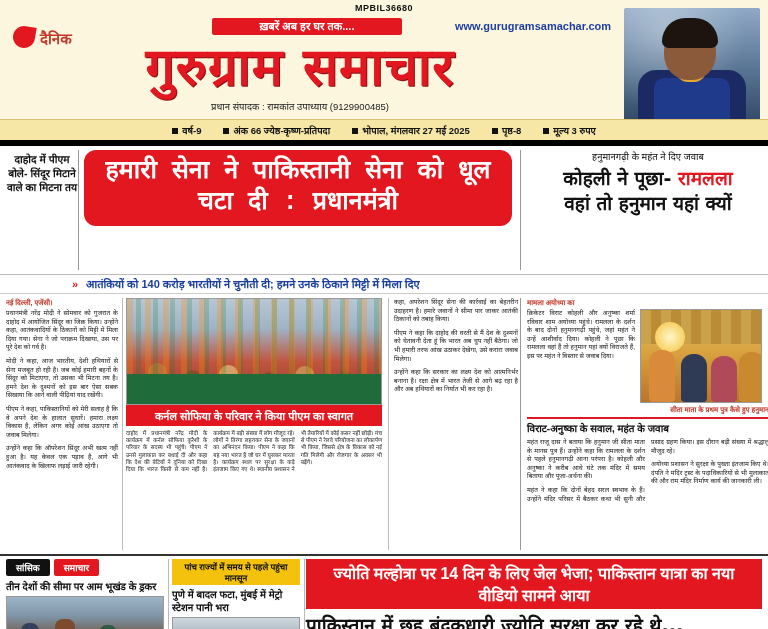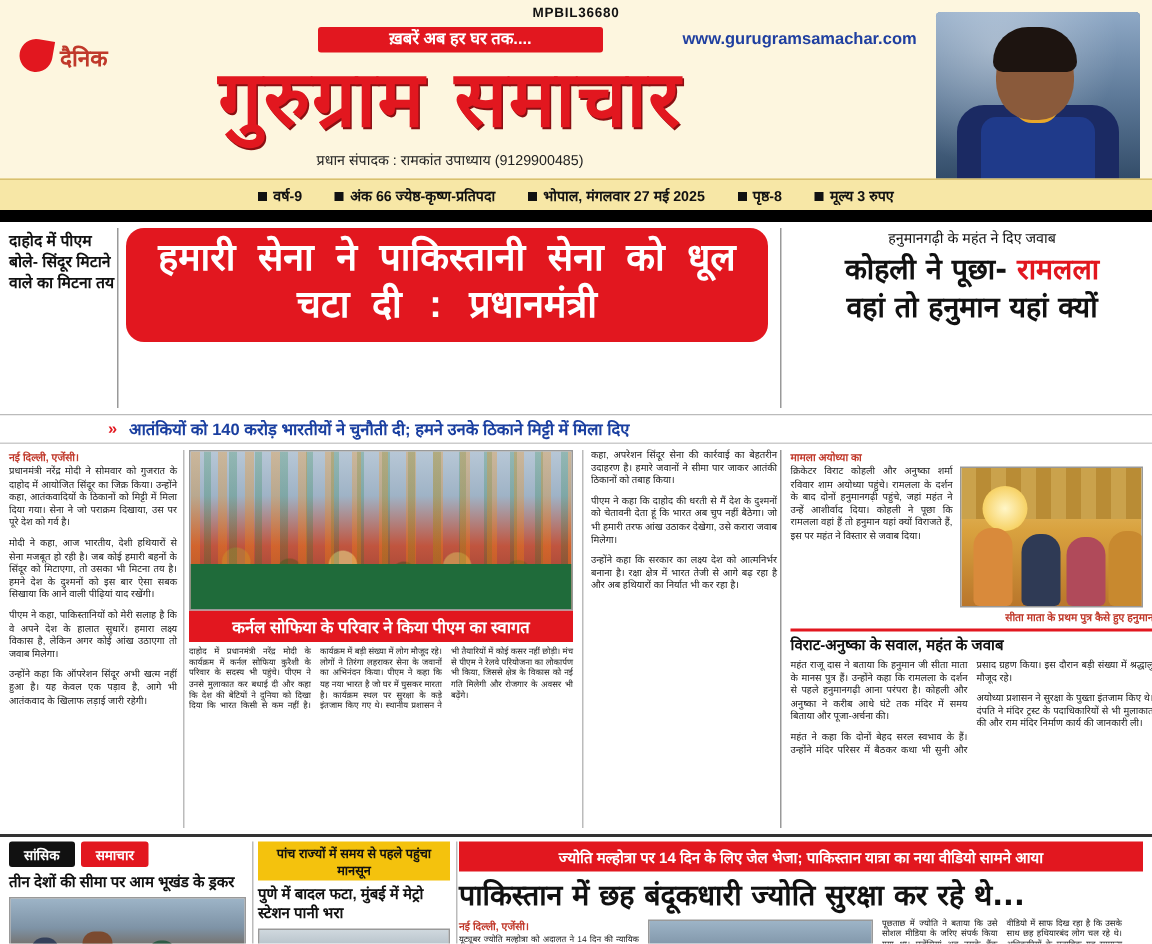--- a/index.html
+++ b/index.html
@@ -5,21 +5,21 @@
   html,body{margin:0;padding:0;}
   body{
     width:768px;height:629px;overflow:hidden;
     background:#ffffff;
     font-family:"Liberation Sans", sans-serif;
     color:#111;
   }
   .page{position:relative;width:768px;height:629px;background:#fff;}
 
   
-  .masthead{position:relative;height:140px;background:#fdf6df;border-bottom:8px solid #000000;}
+  .masthead{position:relative;height:140px;background:#fdf6df;border-bottom:6px solid #000000;}
   .mpbil{position:absolute;top:3px;left:0;width:768px;text-align:center;font-size:9px;font-weight:bold;color:#111;letter-spacing:.5px;}
   .tagline{position:absolute;top:18px;left:212px;width:190px;height:17px;background:#e2171f;color:#fff;
     font-size:11px;font-weight:bold;text-align:center;line-height:17px;border-radius:2px;}
   .website{position:absolute;top:20px;left:455px;font-size:11px;color:#1f3fa0;font-weight:bold;}
   .dainik{position:absolute;top:28px;left:40px;font-size:15px;font-weight:bold;color:#c0392b;}
   .logo-leaf{position:absolute;top:26px;left:13px;width:22px;height:22px;background:#e2171f;
      border-radius:50% 0 50% 50%;transform:rotate(10deg);}
   .title{position:absolute;top:38px;left:10px;width:580px;text-align:center;
      font-family:"DejaVu Sans", sans-serif;font-weight:bold;font-size:52px;color:#e2171f;
      letter-spacing:1px;line-height:58px;text-shadow:1px 1px 0 #8a0f12;}
@@ -35,21 +35,21 @@
   .mp-jersey{position:absolute;left:30px;top:70px;width:76px;height:50px;background:#1f3a8a;border-radius:10px 10px 0 0;}
   .mp-collar{position:absolute;left:52px;top:62px;width:30px;height:12px;background:#e8a72a;border-radius:0 0 14px 14px;}
 
   .infobar{position:absolute;bottom:0;left:0;width:768px;height:20px;background:#f7e7a6;border-top:1px solid #d8c070;
      display:flex;align-items:center;justify-content:center;gap:22px;font-size:9.5px;color:#111;font-weight:bold;}
   .infobar .sq{display:inline-block;width:6px;height:6px;background:#111;margin-right:4px;}
 
   
   .topband{position:relative;height:128px;border-bottom:1px solid #bbb;}
   .col-left{position:absolute;left:6px;top:4px;width:72px;height:120px;border-right:1px solid #999;}
-  .col-left .hd{font-size:10.5px;font-weight:bold;line-height:14px;text-align:left;color:#111;padding-top:2px;}
+  .col-left .hd{font-size:10.5px;font-weight:bold;line-height:14px;text-align:center;color:#111;padding-top:2px;}
   .col-mid{position:absolute;left:84px;top:4px;width:428px;height:120px;}
   .mainhead{background:#e2171f;color:#fff;font-family:Liberation Mono, monospace;font-weight:bold;
      font-size:25px;line-height:31px;text-align:center;padding:6px 4px 8px;border-radius:12px;}
   .col-right{position:absolute;left:520px;top:4px;width:242px;height:120px;border-left:1px solid #999;padding-left:6px;}
   .cr-kicker{font-size:9.5px;text-align:center;color:#111;margin-bottom:3px;}
   .cr-head{font-family:"DejaVu Sans",sans-serif;font-weight:bold;font-size:19px;line-height:25px;color:#111;text-align:center;}
   .cr-head .red{color:#e2171f;}
 
   
   .subbar{position:relative;height:18px;background:#fff;border-bottom:1px solid #ccc;}
@@ -97,21 +97,21 @@
   
   .bottom{position:relative;height:163px;border-top:2px solid #333;}
   .bcol1{position:absolute;left:6px;top:3px;width:158px;height:156px;border-right:1px solid #bbb;padding-right:4px;}
   .bcol2{position:absolute;left:172px;top:3px;width:128px;height:156px;border-right:1px solid #bbb;padding-right:4px;}
   .bcol3{position:absolute;left:306px;top:3px;width:456px;height:156px;}
 
   .tabhead{display:flex;gap:4px;align-items:center;}
   .tab{background:#e2171f;color:#fff;font-size:9px;font-weight:bold;padding:2px 10px;border-radius:2px;}
   .tab.dark{background:#111;}
   .yellowbar{background:#f4c20d;color:#111;font-size:8.5px;font-weight:bold;text-align:center;padding:2px;}
-  .redbar{background:#e2171f;color:#fff;font-size:10px;font-weight:bold;text-align:center;padding:3px 21px;}
+  .redbar{background:#e2171f;color:#fff;font-size:16px;font-weight:bold;text-align:center;padding:3px 21px;}
   .bighead2{font-family:"DejaVu Sans",sans-serif;font-weight:bold;font-size:19px;line-height:24px;color:#111;text-align:left;}
   .metro{height:60px;border:1px solid #999;position:relative;overflow:hidden;
      background:linear-gradient(180deg,#cfd8de 0%,#98a6b0 40%,#5f6b74 75%,#3c454c 100%);}
   .streetphoto{height:56px;border:1px solid #999;position:relative;overflow:hidden;
      background:linear-gradient(180deg,#9db4c7 0%,#7e93a6 35%,#6f5a46 70%,#4b3e32 100%);}
   .person{position:absolute;bottom:0;border-radius:8px 8px 0 0;}
   .tinytext{font-size:5.6px;line-height:7.2px;text-align:justify;color:#222;}
   .tinytext p{margin:0 0 4px 0;}
 </style>
 </head>

